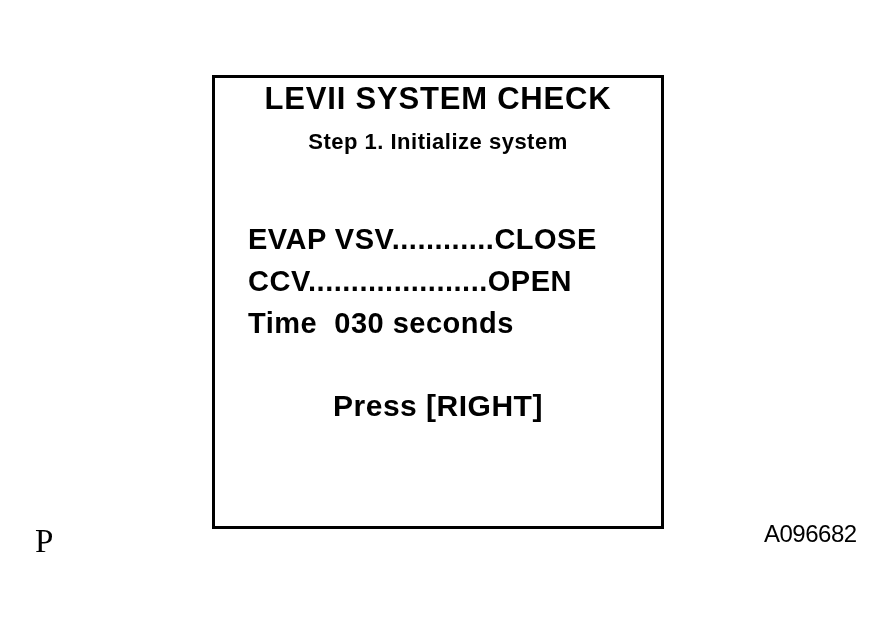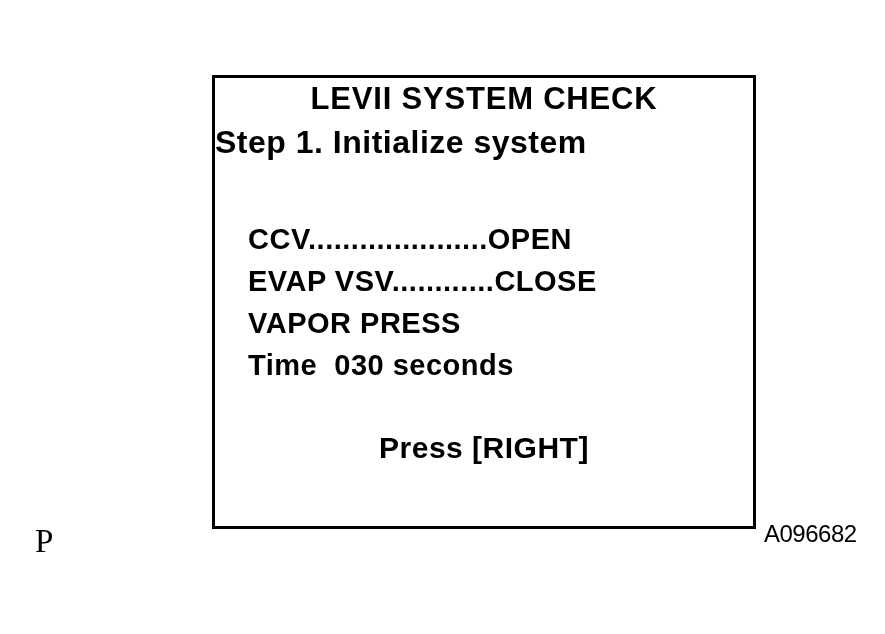--- a/index.html
+++ b/index.html
@@ -9,38 +9,38 @@
     width: 885px;
     height: 634px;
     background: #ffffff;
     color: #000000;
     overflow: hidden;
   }
   .screen-box {
     position: absolute;
     left: 212px;
     top: 75px;
-    width: 544px;
+    width: 452px;
     height: 454px;
     border: 3px solid #000000;
     background: #ffffff;
     font-family: "Liberation Sans", "DejaVu Sans", sans-serif;
     font-weight: 700;
     color: #000000;
   }
   .screen-title {
     text-align: center;
     font-size: 31px;
     line-height: 42px;
     letter-spacing: 0.8px;
     white-space: pre;
   }
   .screen-step {
-    text-align: left;
-    font-size: 32px;
+    text-align: center;
+    font-size: 22px;
     line-height: 44px;
     letter-spacing: 0.5px;
     white-space: pre;
   }
   .readouts {
     margin-top: 54px;
     padding-left: 33px;
     padding-right: 30px;
   }
   .readout-line {
@@ -85,23 +85,22 @@
 </head>
 <body>
 
 <div class="canvas">
 
   <div class="screen-box">
     <div class="screen-title">LEVII SYSTEM CHECK</div>
     <div class="screen-step">Step 1. Initialize system</div>
 
     <div class="readouts">
+      <div class="readout-line">EVAP VSV............CLOSE</div>
       <div class="readout-line">CCV.....................OPEN</div>
-      <div class="readout-line">EVAP VSV............CLOSE</div>
-      <div class="readout-line">VAPOR PRESS</div>
       <div class="readout-line">Time  030 seconds</div>
     </div>
 
     <div class="screen-prompt">Press [RIGHT]</div>
   </div>
 
   <div class="page-label">P</div>
 
   <div class="figure-code">A096682</div>
 

